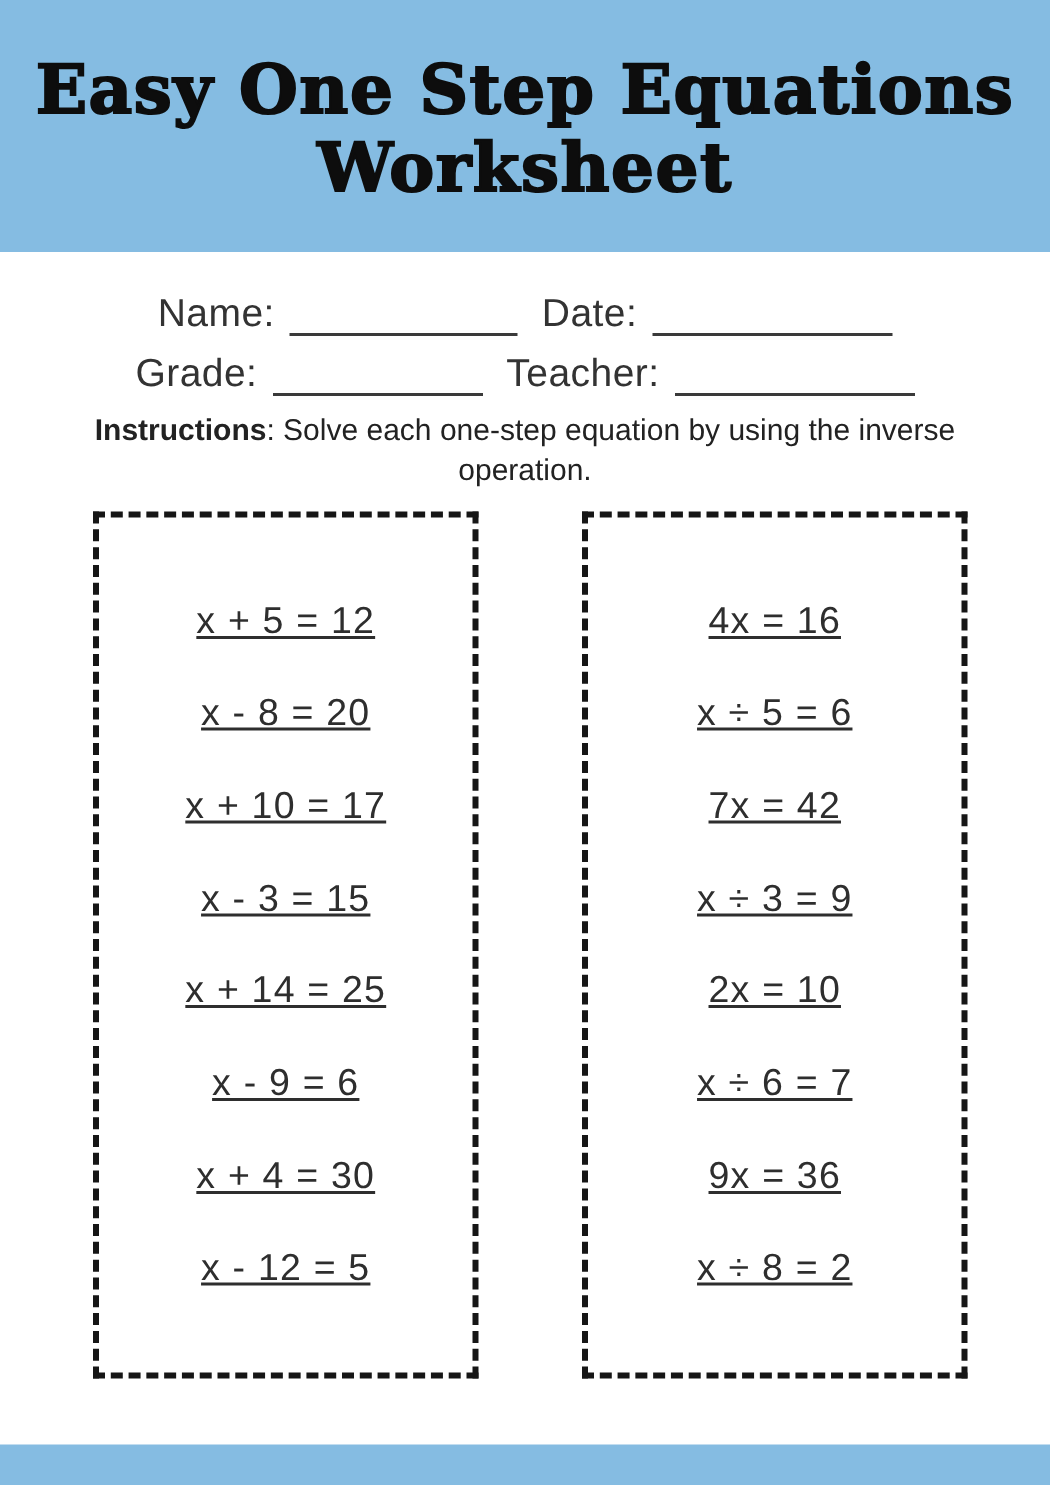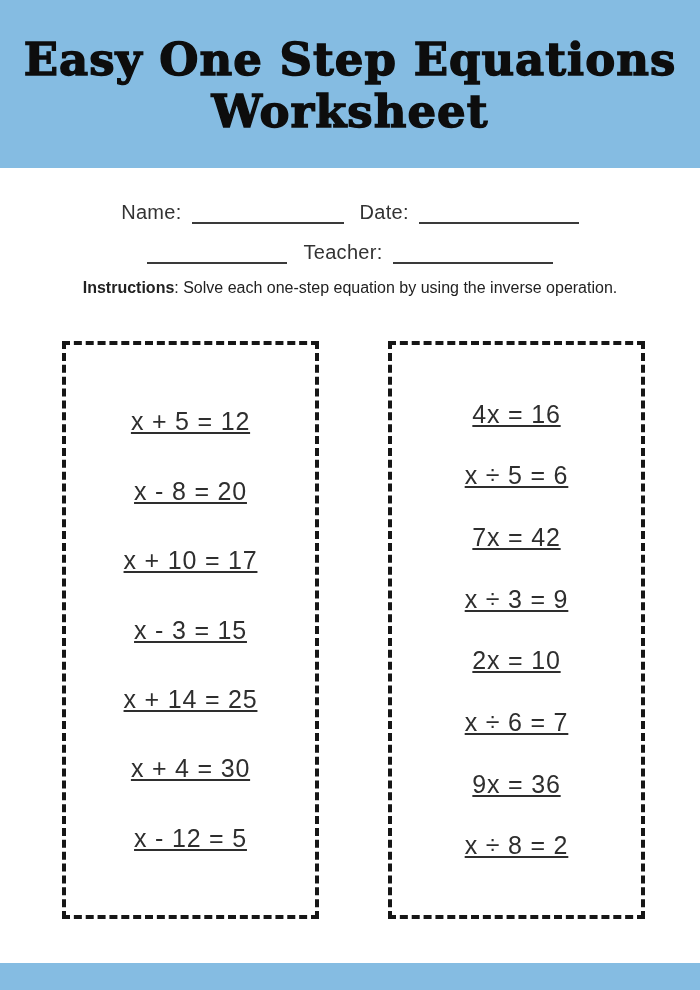--- a/index.html
+++ b/index.html
@@ -28,36 +28,36 @@
     color: var(--title-ink);
     -webkit-text-stroke: 1.4px var(--title-ink);
     text-align: center;
     white-space: nowrap;
   }
 
   
   .info { position: absolute; top: 184px; left: 0; width: 700px; text-align: center; }
   .info-line {
     display: flex; justify-content: center; align-items: flex-end;
-    height: 40px; font-size: 20px; color: #333333; letter-spacing: 0.3px;
+    height: 40px; font-size: 26px; color: #333333; letter-spacing: 0.3px;
   }
   .info-label { padding-right: 10px; }
   .blank {
     display: inline-block; height: 30px;
     border-bottom: 2px solid #3a3a3a;
   }
   .blank.w-name    { width: 152px; margin-right: 16px; }
   .blank.w-date    { width: 160px; }
   .blank.w-grade   { width: 140px; margin-right: 16px; }
   .blank.w-teacher { width: 160px; }
 
   
   .instructions {
     position: absolute; top: 274px; left: 35px; width: 630px;
-    text-align: center; font-size: 16px; line-height: 27px; color: #222222;
+    text-align: center; font-size: 20px; line-height: 27px; color: #222222;
   }
   .instructions b { font-weight: bold; }
 
   
   .box {
     position: absolute; top: 341px; width: 257px; height: 578px;
     border: 4px dashed #161616;
     display: flex; flex-direction: column;
     justify-content: space-evenly; align-items: center;
     padding: 22px 0;
@@ -84,36 +84,38 @@
 </div>
 
 <div class="info">
   <div class="info-line">
     <span class="info-label">Name:</span>
     <span class="blank w-name"></span>
     <span class="info-label">Date:</span>
     <span class="blank w-date"></span>
   </div>
   <div class="info-line">
+    <span class="info-label">Grade:</span>
     <span class="blank w-grade"></span>
     <span class="info-label">Teacher:</span>
     <span class="blank w-teacher"></span>
   </div>
 </div>
 
 <div class="instructions">
   <b>Instructions</b><span>: Solve each one-step equation by using the inverse operation.</span>
 </div>
 
 <div class="box box-left">
   <div class="equation">x + 5 = 12</div>
   <div class="equation">x - 8 = 20</div>
   <div class="equation">x + 10 = 17</div>
   <div class="equation">x - 3 = 15</div>
   <div class="equation">x + 14 = 25</div>
+  <div class="equation">x - 9 = 6</div>
   <div class="equation">x + 4 = 30</div>
   <div class="equation">x - 12 = 5</div>
 </div>
 
 <div class="box box-right">
   <div class="equation">4x = 16</div>
   <div class="equation">x ÷ 5 = 6</div>
   <div class="equation">7x = 42</div>
   <div class="equation">x ÷ 3 = 9</div>
   <div class="equation">2x = 10</div>

